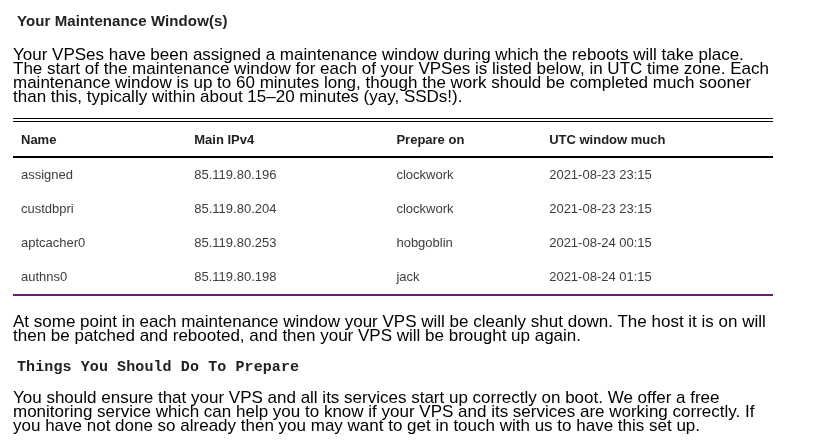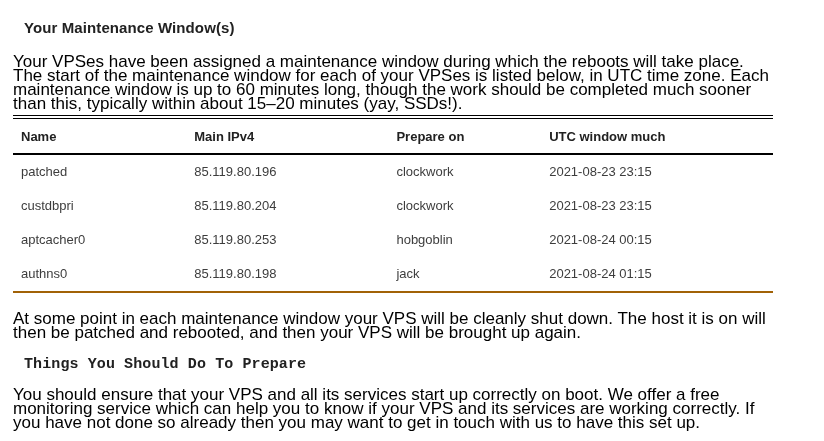--- a/index.html
+++ b/index.html
@@ -12,39 +12,39 @@
     width: 824px;
     height: 441px;
     overflow: hidden;
     font-family: "Liberation Sans", sans-serif;
   }
   .page {
     padding: 9px 51px 0 13px;
     width: 824px;
   }
   .doc-heading {
-    margin: 11px;
+    margin: 4px;
     font-size: 15px;
     line-height: 16px;
     font-weight: 700;
     color: #212121;
     letter-spacing: 0.1px;
   }
   .doc-paragraph {
     margin: 19px 0 0 0;
     font-size: 17px;
     line-height: 14px;
     color: #000000;
   }
   .mw-table {
     width: 100%;
     border-collapse: collapse;
-    margin-top: 4px;
+    margin-top: 14px;
     border-top: 4px double #000000;
-    border-bottom: 2px solid #a16207;
+    border-bottom: 2px solid #701a75;
   }
   .mw-table thead th {
     text-align: left;
     font-size: 13px;
     font-weight: 700;
     color: #212121;
     padding: 10px 8px 9px 8px;
     border-bottom: 2px solid #000000;
   }
   .mw-table tbody td {
@@ -81,21 +81,21 @@
     <thead>
       <tr>
         <th>Name</th>
         <th>Main IPv4</th>
         <th>Prepare on</th>
         <th>UTC window much</th>
       </tr>
     </thead>
     <tbody>
       <tr>
-        <td>patched</td>
+        <td>assigned</td>
         <td>85.119.80.196</td>
         <td>clockwork</td>
         <td>2021-08-23 23:15</td>
       </tr>
       <tr>
         <td>custdbpri</td>
         <td>85.119.80.204</td>
         <td>clockwork</td>
         <td>2021-08-23 23:15</td>
       </tr>

